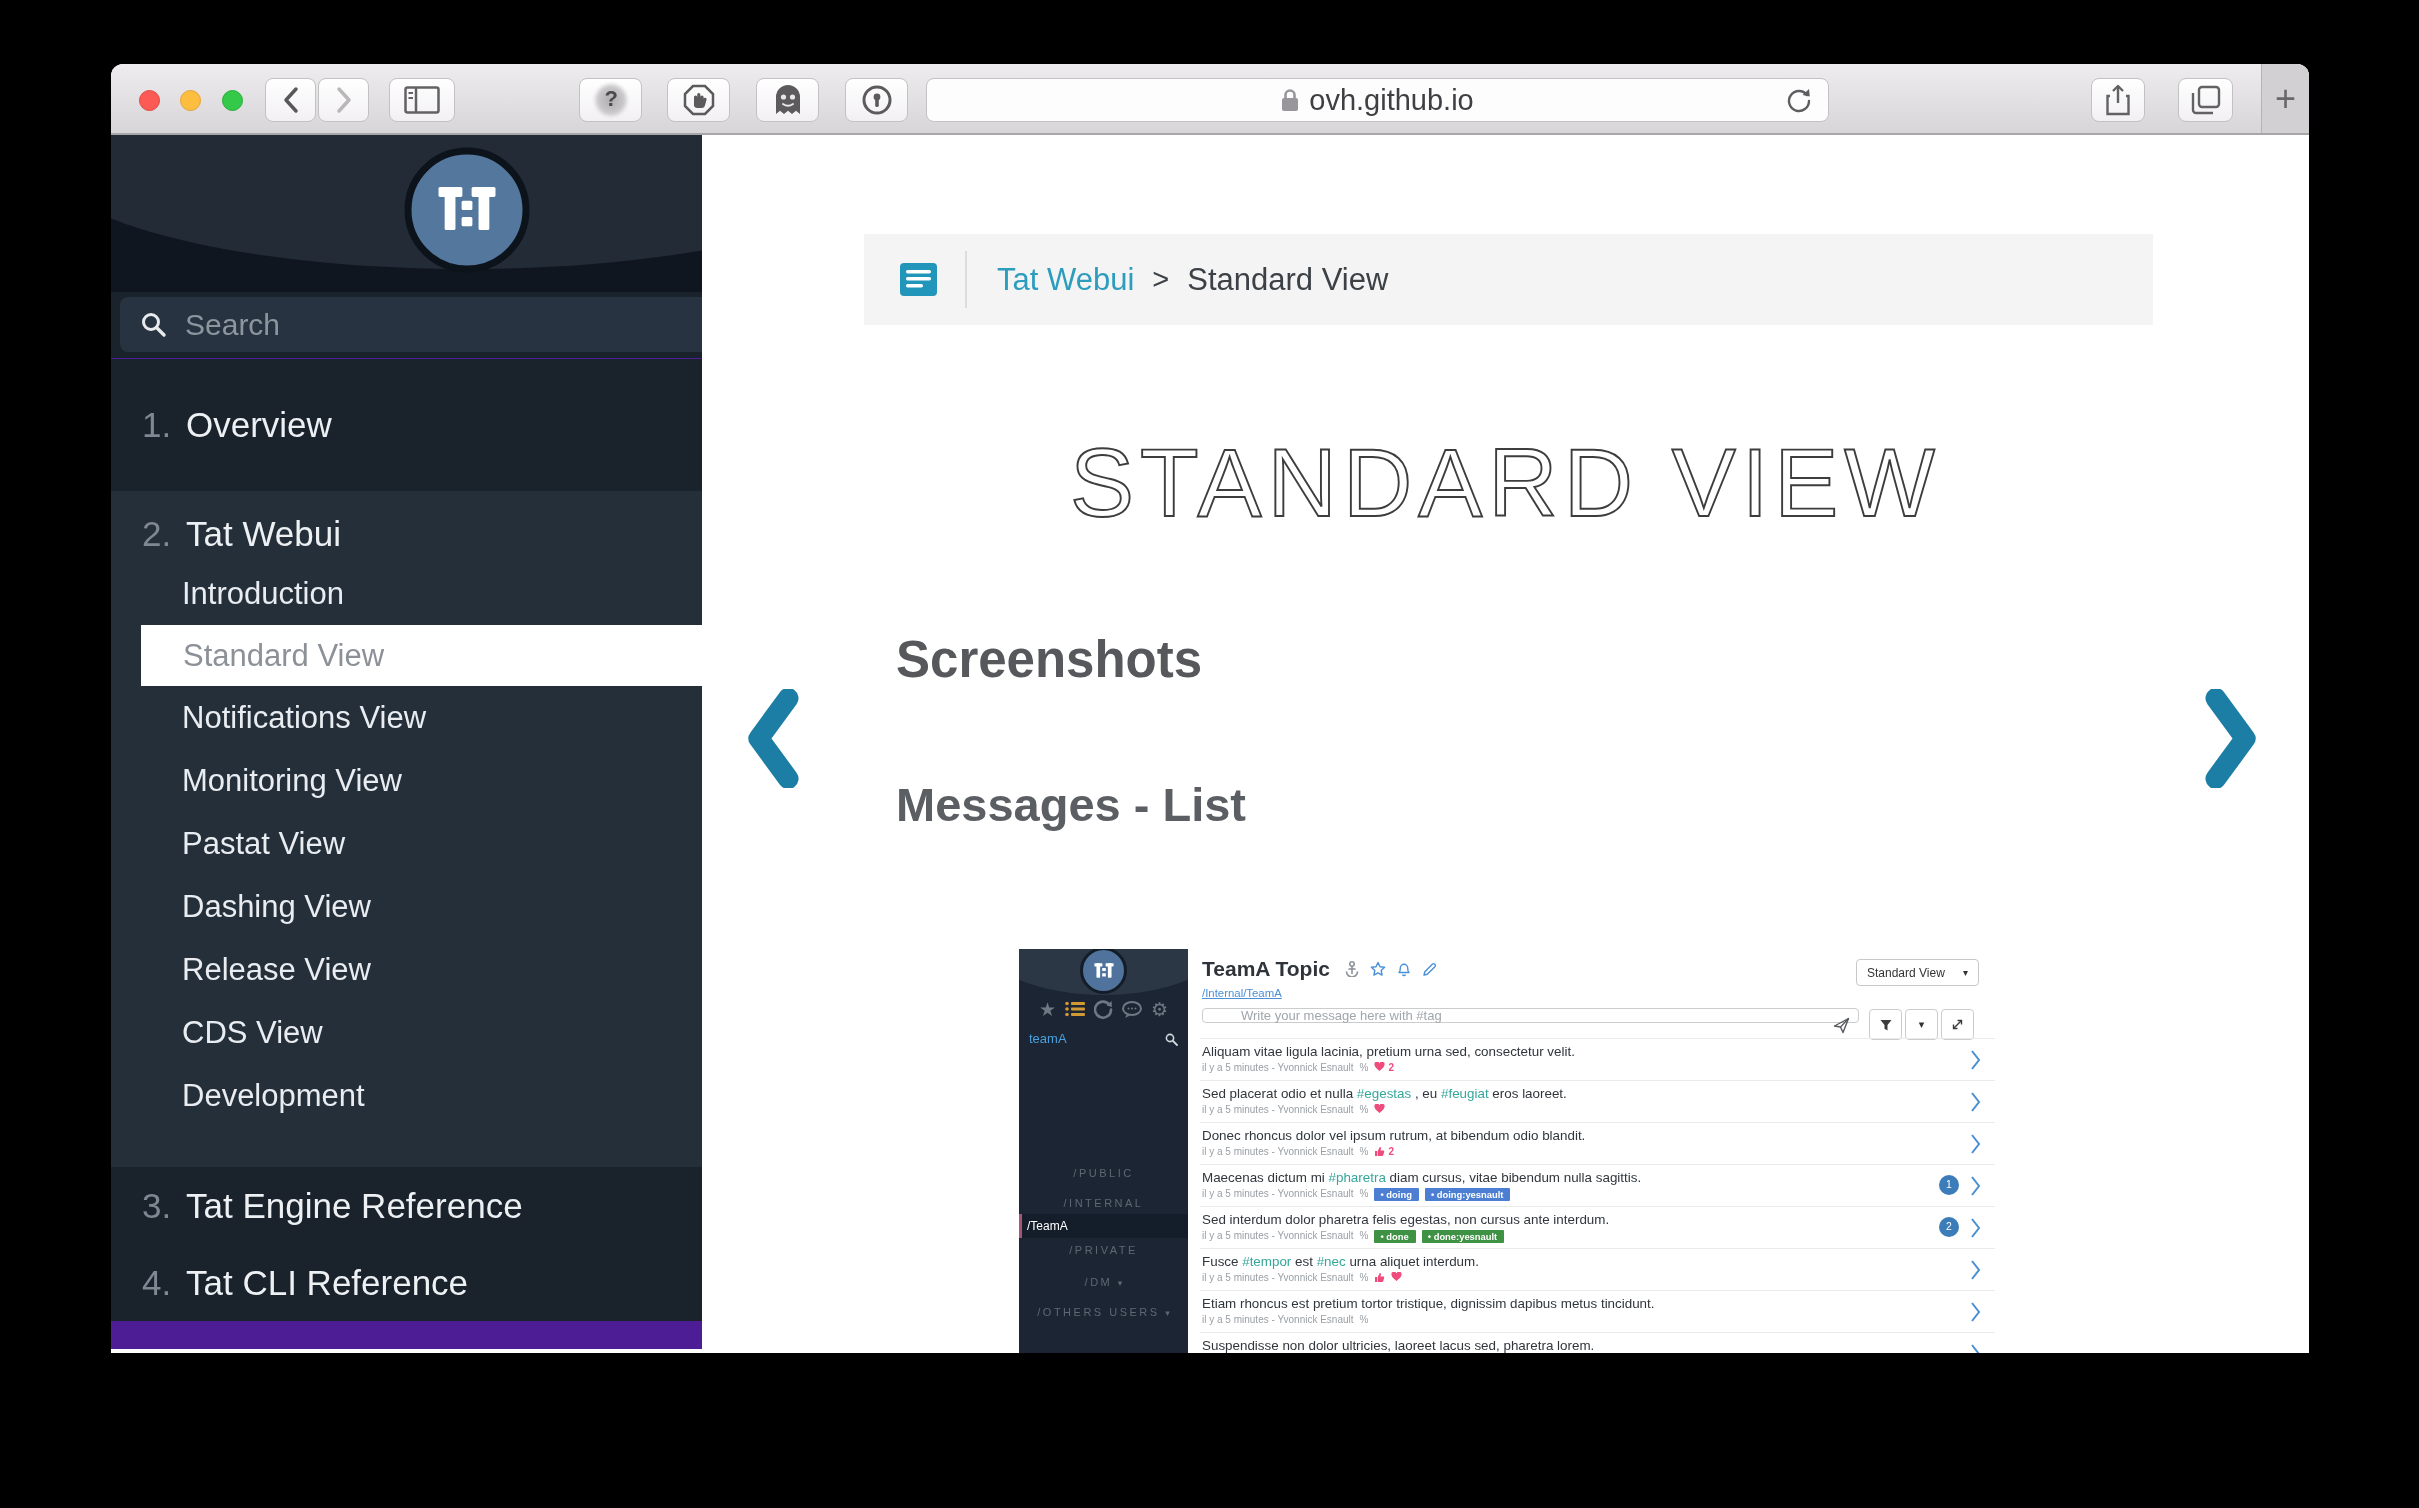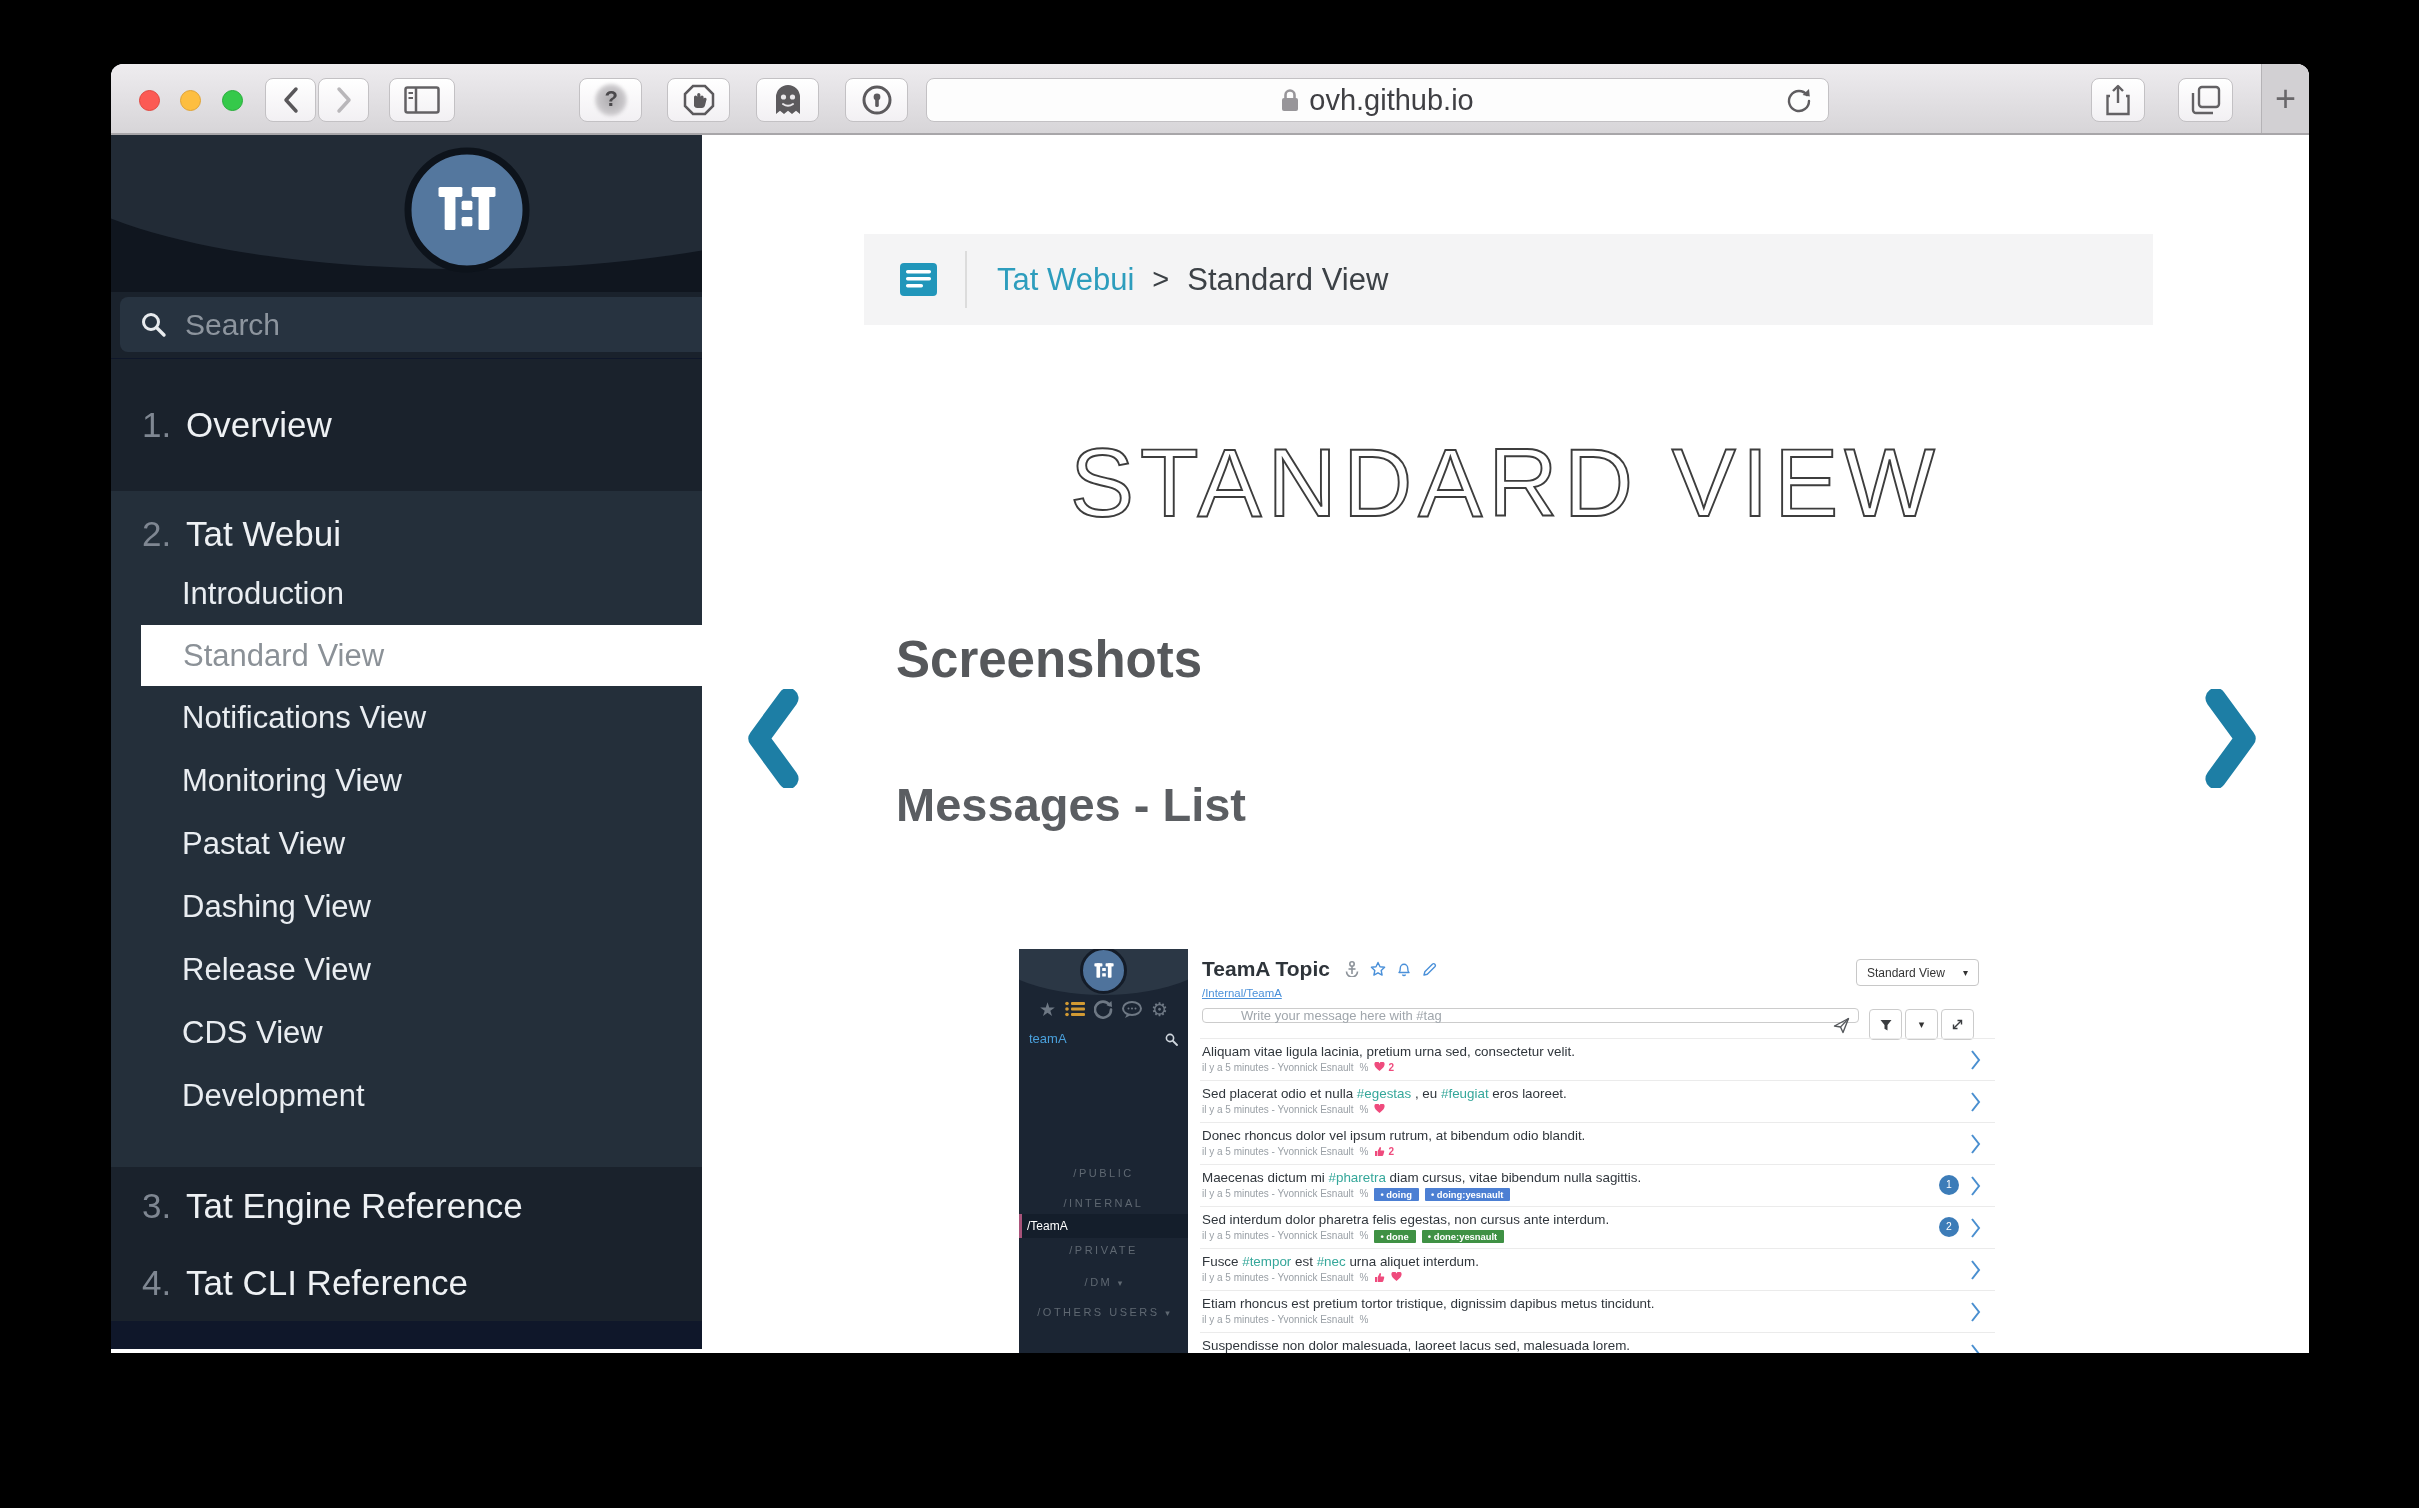--- a/index.html
+++ b/index.html
@@ -22,21 +22,21 @@
   .urlbar{position:absolute;left:815px;top:14px;width:903px;height:44px;background:#fdfdfd;
           border:1px solid #c3c1c4;border-radius:8px;box-sizing:border-box;
           display:flex;align-items:center;justify-content:center;gap:10px;
           font-size:29px;color:#3f3f43;}
   .urlbar .refresh{position:absolute;right:14px;top:7px;}
   .newtab{position:absolute;right:0;top:0;width:47px;height:69px;background:#d2d0d3;
           border-left:1px solid #b5b3b6;display:flex;align-items:center;justify-content:center;
           font-size:36px;font-weight:300;color:#69676a;}
 
   
-  .sidebar{position:absolute;top:71px;left:0;width:712px;bottom:4px;background:#0f172a;overflow:hidden;}
+  .sidebar{position:absolute;top:71px;left:0;width:712px;bottom:4px;background:#4c1d95;overflow:hidden;}
   .logo-head{position:relative;height:157px;background:#10161f;overflow:hidden;}
   .logo-curve{position:absolute;left:-69px;right:-69px;top:-89px;height:223px;background:#222b36;border-radius:0 0 50% 50%;}
   .logo-circle{position:absolute;left:50%;top:75px;transform:translate(-50%,-50%);
                width:125px;height:125px;border-radius:50%;background:#54779e;
                border:7px solid #0d131b;box-sizing:border-box;display:flex;align-items:center;justify-content:center;}
   .search-row{position:relative;height:66px;background:#1a222c;}
   .search-box{position:absolute;left:9px;right:9px;top:5px;height:55px;background:#273340;border-radius:8px;
               display:flex;align-items:center;gap:16px;padding-left:20px;box-sizing:border-box;}
   .search-box input{background:transparent;border:none;outline:none;color:#aeb5bd;font-size:30px;width:80%;
                     font-family:"Liberation Sans",sans-serif;}
@@ -501,21 +501,21 @@
               <div class="e-meta">
                 <span>il y a 5 minutes - Yvonnick Esnault</span>
                   <span class="lnk">%</span>
               </div>
               <span class="e-chev"><svg width="11" height="22" viewBox="0 0 11 22">
                     <polyline points="2,2 9,11 2,20" fill="none" stroke="#4a8fd0" stroke-width="2"></polyline>
                   </svg></span>
             </div>
 
             <div class="e-row">
-              <div class="e-msg">Suspendisse non dolor malesuada, laoreet lacus sed, malesuada lorem.</div>
+              <div class="e-msg">Suspendisse non dolor ultricies, laoreet lacus sed, pharetra lorem.</div>
 
               <span class="e-chev"><svg width="11" height="22" viewBox="0 0 11 22">
                     <polyline points="2,2 9,11 2,20" fill="none" stroke="#4a8fd0" stroke-width="2"></polyline>
                   </svg></span>
             </div>
 
           </div>
         </div>
       </div>
     </div>

